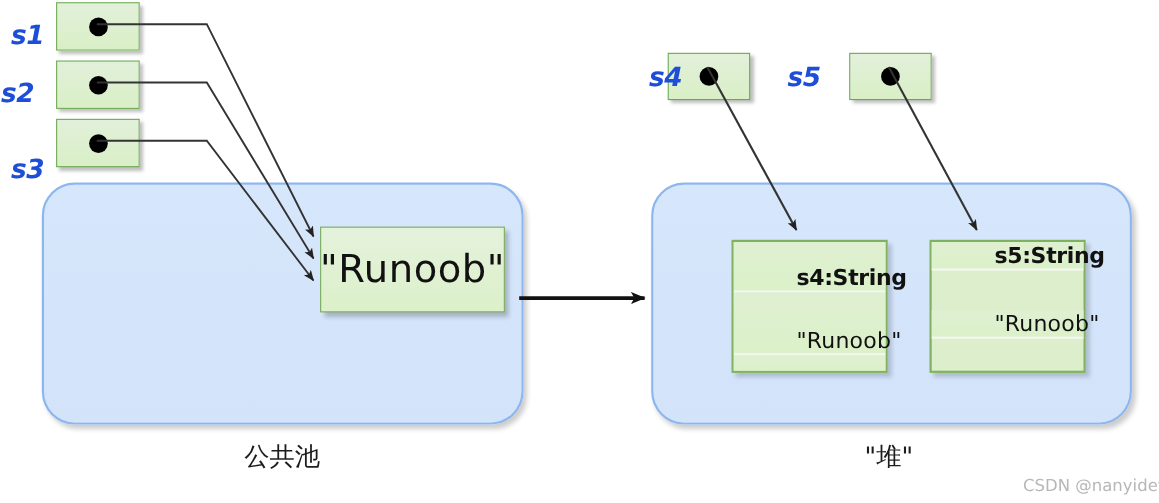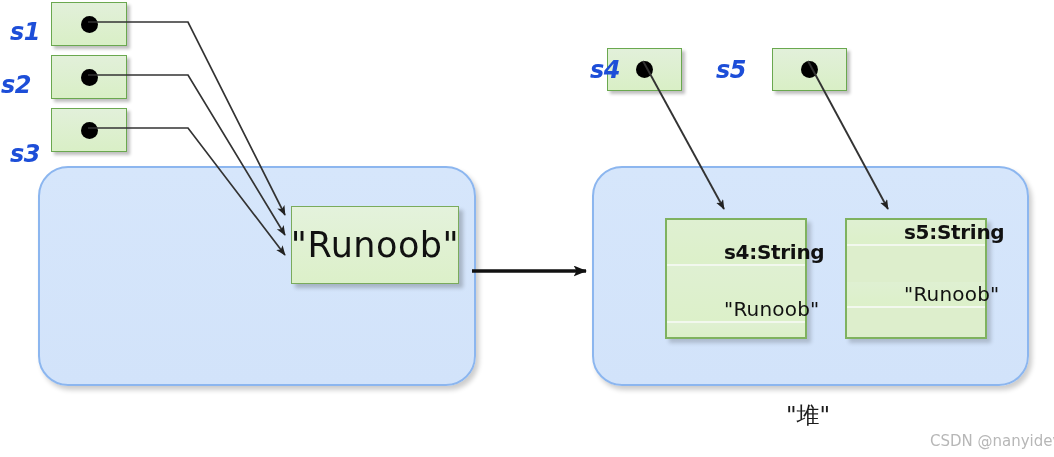--- a/index.html
+++ b/index.html
@@ -199,17 +199,18 @@
     </g>
 
     <g stroke="#333333" stroke-width="1.9" fill="none" marker-end="url(#ah)">
       <path d="M643,61 L724,209"></path>
       <path d="M808,61 L888,209"></path>
     </g>
 
     <path d="M472,271 L586,271" stroke="#111111" stroke-width="3.4" fill="none" marker-end="url(#ahbig)"></path>
   </svg>
 
+  <div class="caption" style="left:222px; top:400px;">公共池</div>
   <div class="caption" style="left:786px; top:400px;">"堆"</div>
 
   <div class="watermark" style="left:930px; top:432px;">CSDN @nanyidev</div>
 
 </div>
 
 </body></html>

